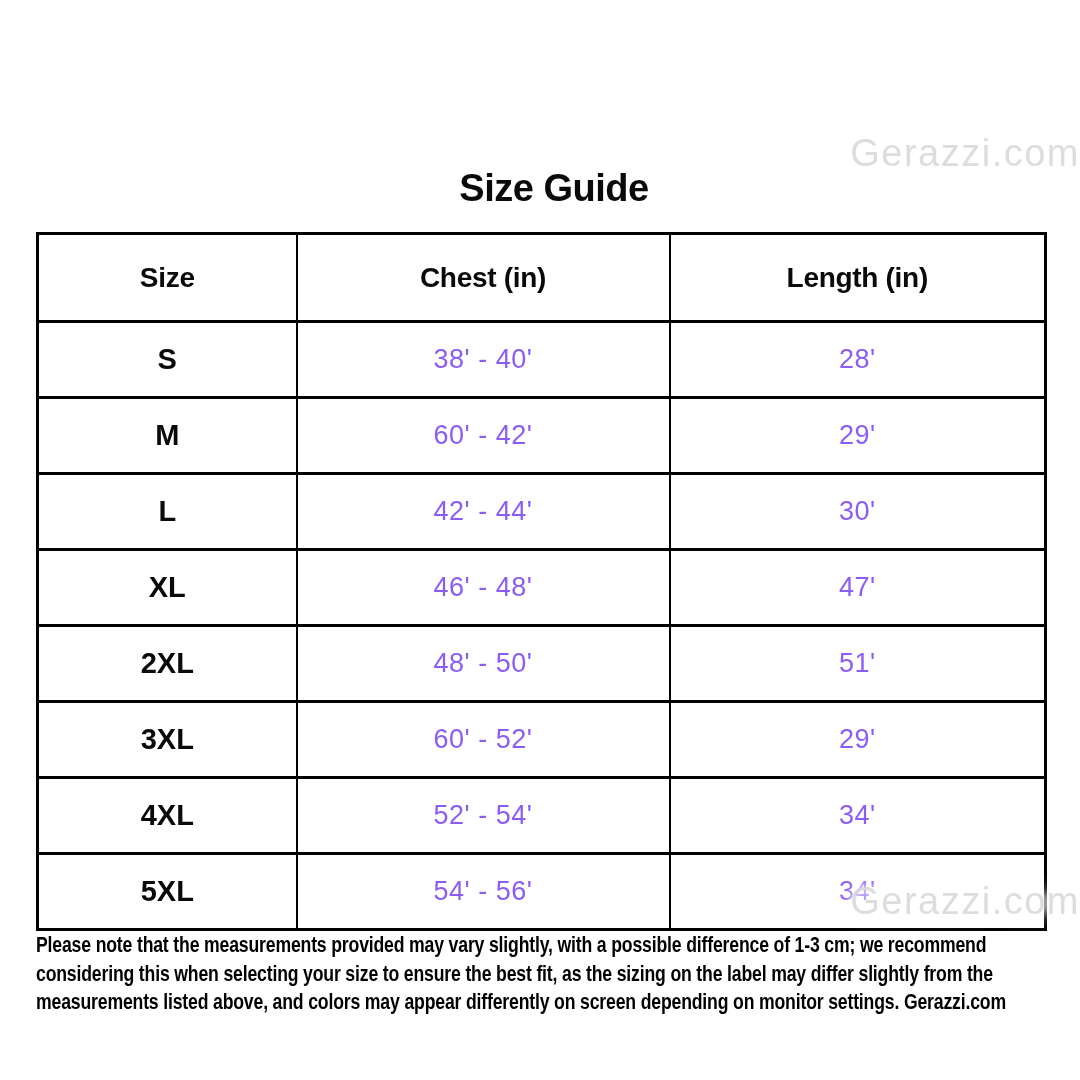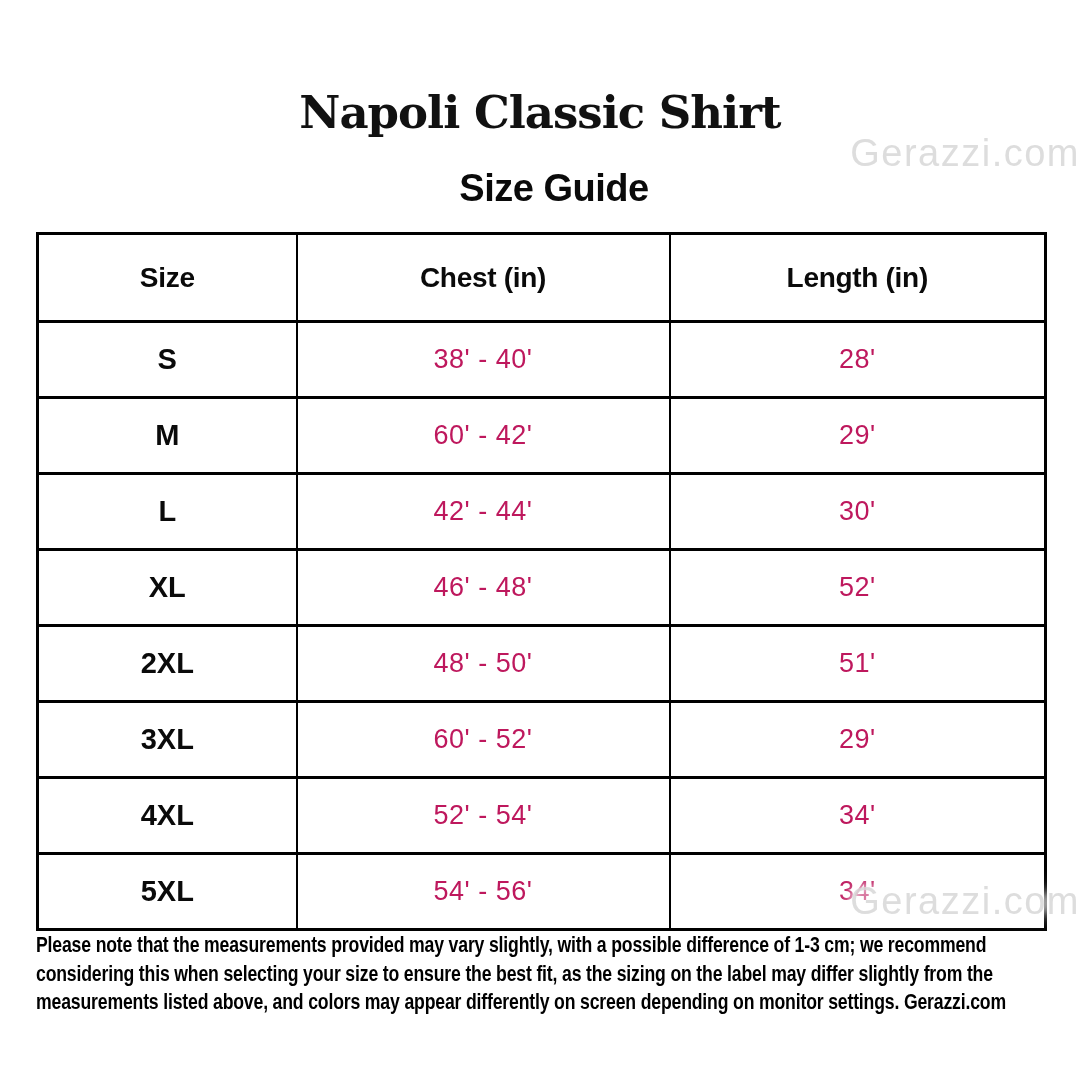--- a/index.html
+++ b/index.html
@@ -87,21 +87,21 @@
   td.size-cell {
     font-size: 29px;
     font-weight: 700;
     letter-spacing: 0;
     color: #0a0a0a;
   }
   td.value-cell {
     font-size: 27px;
     font-weight: 400;
     letter-spacing: 0.5px;
-    color: #be185d;
+    color: #8b5cf6;
   }
 
   
   .footer {
     position: absolute;
     left: 36px; top: 931px;
     width: 1008px;
     z-index: 2;
   }
   .footer-line {
@@ -113,21 +113,20 @@
     color: #000;
     transform: scaleX(0.82);
     transform-origin: 0 50%;
   }
 </style>
 </head>
 <body>
 
 <div class="page">
 
-  <h1 class="title">Napoli Classic Shirt</h1>
 
   <div class="watermark wm-top">Gerazzi.com</div>
 
   <h2 class="subtitle">Size Guide</h2>
 
   <table class="size-table">
     <colgroup>
       <col class="c1">
       <col class="c2">
       <col class="c3">
@@ -151,21 +150,21 @@
           <td class="value-cell">29'</td>
         </tr>
         <tr>
           <td class="size-cell">L</td>
           <td class="value-cell">42' - 44'</td>
           <td class="value-cell">30'</td>
         </tr>
         <tr>
           <td class="size-cell">XL</td>
           <td class="value-cell">46' - 48'</td>
-          <td class="value-cell">52'</td>
+          <td class="value-cell">47'</td>
         </tr>
         <tr>
           <td class="size-cell">2XL</td>
           <td class="value-cell">48' - 50'</td>
           <td class="value-cell">51'</td>
         </tr>
         <tr>
           <td class="size-cell">3XL</td>
           <td class="value-cell">60' - 52'</td>
           <td class="value-cell">29'</td>

